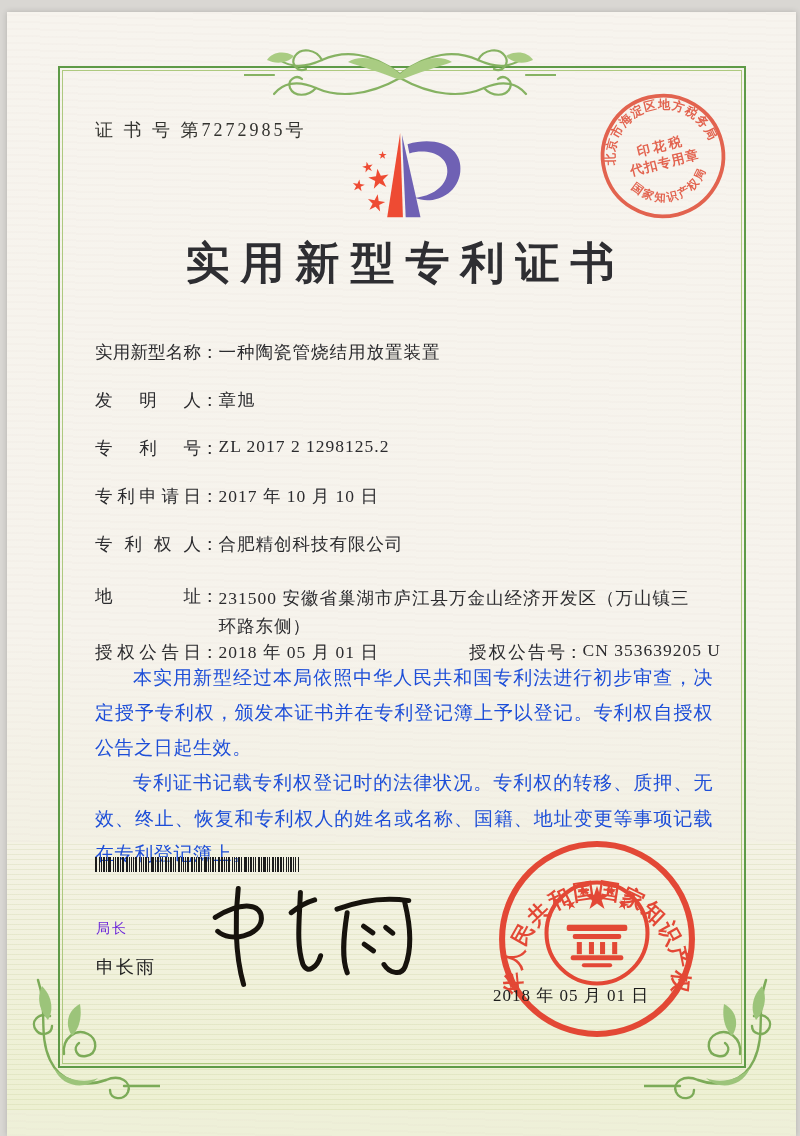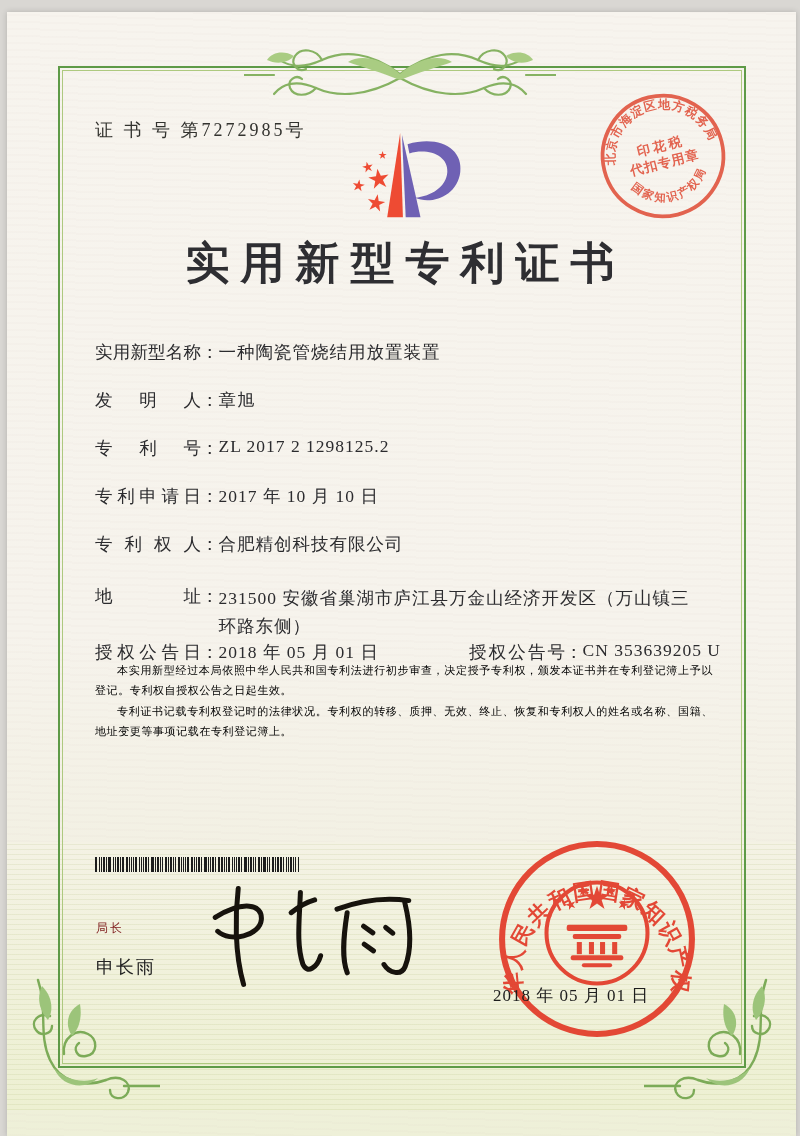--- a/index.html
+++ b/index.html
@@ -40,28 +40,28 @@
   .frow{position:absolute;left:0;white-space:nowrap;}
   .flabel{display:inline-block;width:106px;text-align:justify;text-align-last:justify;vertical-align:top;}
   .fcolon{display:inline-block;vertical-align:top;}
   .fvalue{display:inline-block;vertical-align:top;letter-spacing:1px;}
   .fvalue.wrap{white-space:normal;width:472px;line-height:1.6;}
   .gazette{position:absolute;left:374px;top:0;white-space:nowrap;}
   .gazette .flabel{width:96px;}
 
   
   .body-text{position:absolute;left:95px;top:660px;width:618px;
-    font-size:11px;line-height:1.85;color:#000000;text-align:justify;letter-spacing:.6px;}
+    font-size:19px;line-height:1.85;color:#1d4ed8;text-align:justify;letter-spacing:.6px;}
   .body-text p{margin:0;text-indent:2em;}
 
   
   .barcode{position:absolute;left:95px;top:857px;width:206px;height:15px;overflow:hidden;white-space:nowrap;}
   .barcode i{display:inline-block;height:100%;background:#1d1d1d;margin-right:1px;vertical-align:top;}
 
-  .director-title{position:absolute;left:96px;top:920px;font-size:12px;color:#7f1d1d;
+  .director-title{position:absolute;left:96px;top:920px;font-size:14px;color:#6d28d9;
     font-family:"Liberation Sans","DejaVu Sans",sans-serif;letter-spacing:2px;}
   .director-name{position:absolute;left:96px;top:955px;font-size:18px;color:#222;
     font-family:"Liberation Sans","DejaVu Sans",sans-serif;letter-spacing:2px;}
 
   .signature{position:absolute;left:196px;top:878px;width:232px;height:120px;transform:rotate(-2deg);}
 
   
   .seal{position:absolute;left:496px;top:838px;width:202px;height:202px;opacity:.92;}
   .seal-date{position:absolute;left:493px;top:984px;font-size:17px;color:#1d1d1d;letter-spacing:1px;}
 

